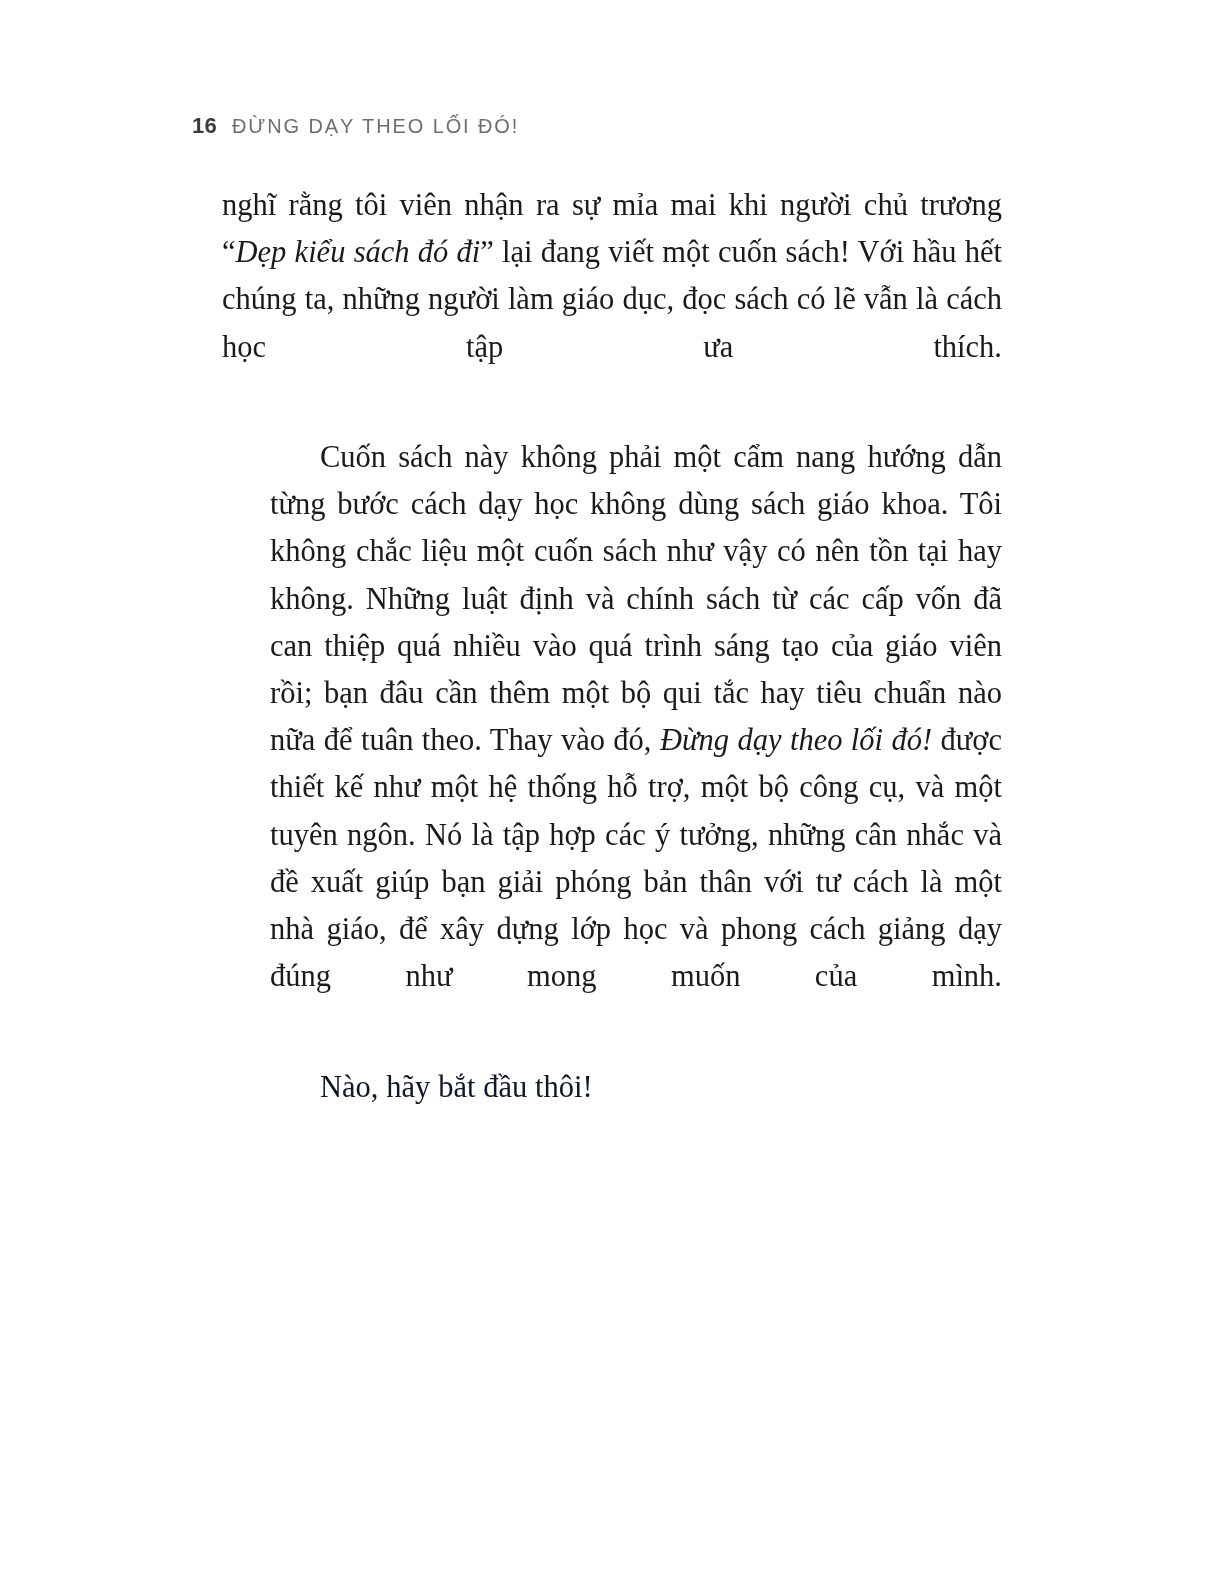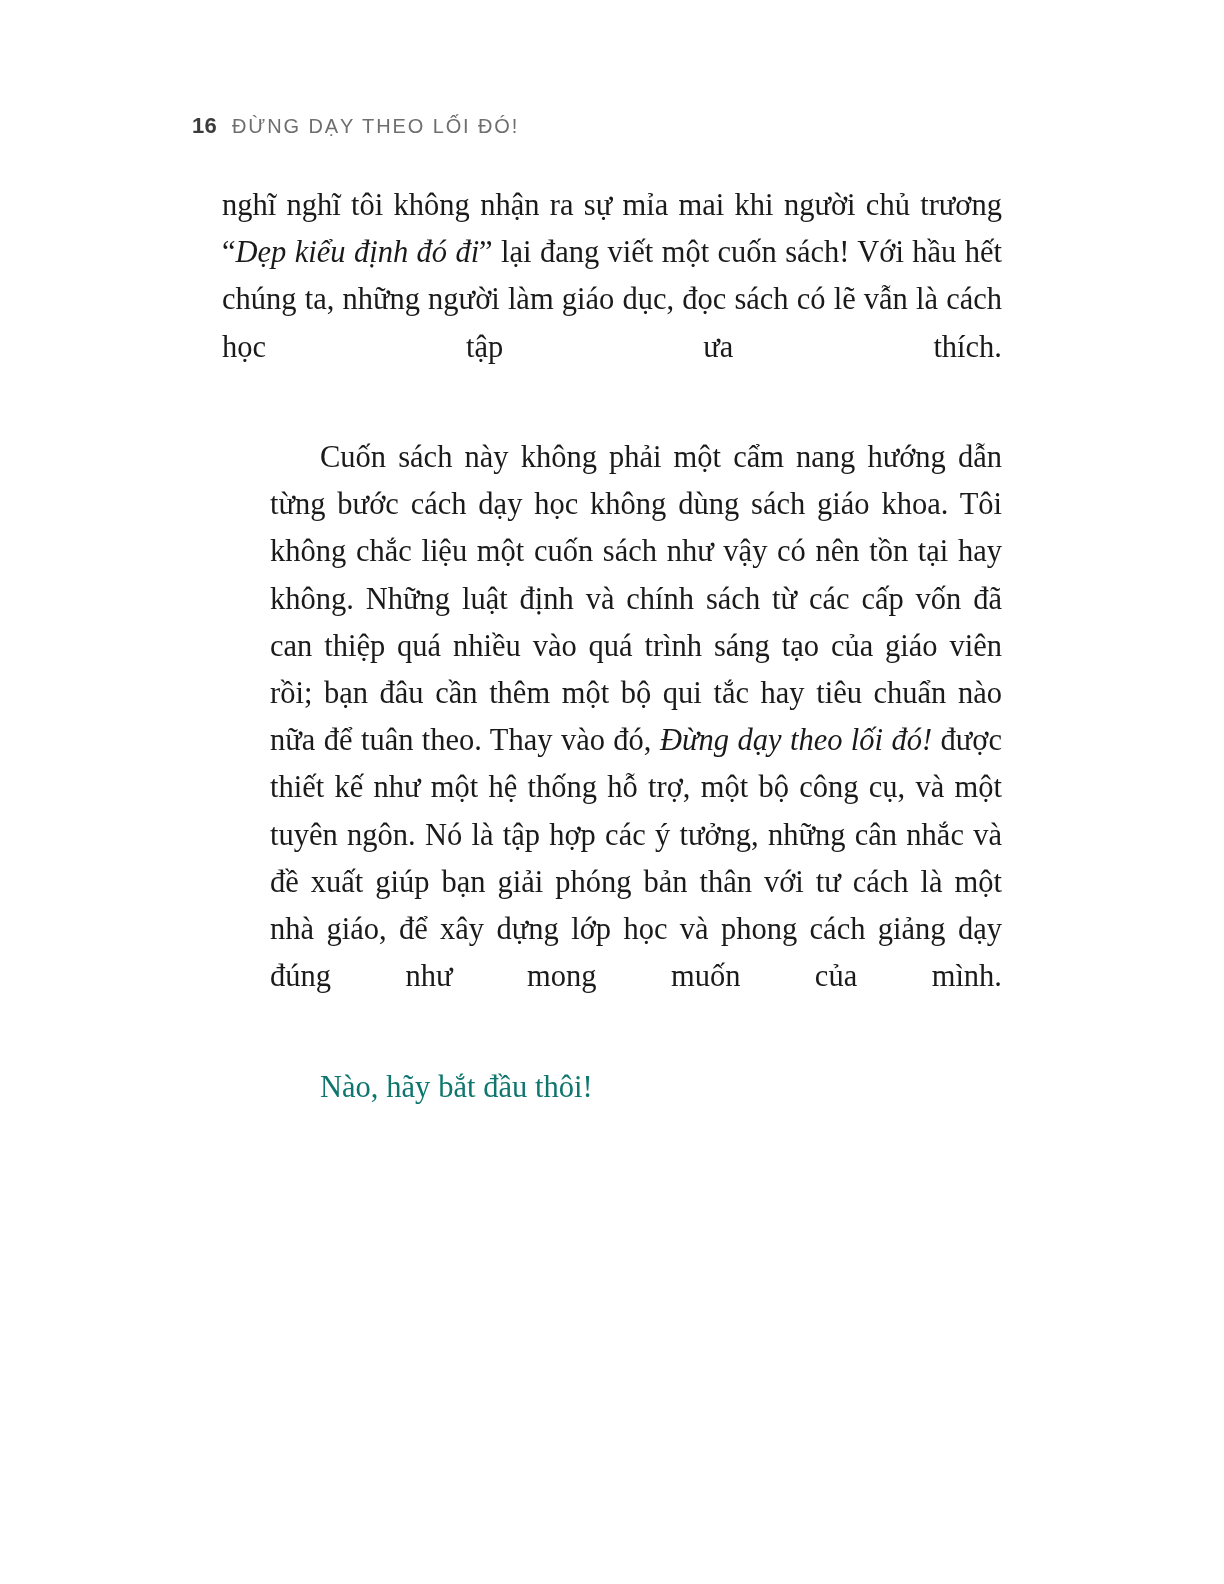--- a/index.html
+++ b/index.html
@@ -93,18 +93,18 @@
 <body>
 
 <div class="page" style="background: rgb(255, 255, 255);">
 
   <div class="running-head">
     <span class="folio" style="color: rgb(59, 59, 59);">16</span>
     <span class="head-title" style="color: rgb(110, 110, 110);">ĐỪNG DẠY THEO LỐI ĐÓ!</span>
   </div>
 
   <div class="textblock">
-    <p class="para" style="color: rgb(26, 26, 26);"><span>nghĩ nghĩ tôi không nhận ra sự mỉa mai khi người chủ trương </span><span>“</span><em>Dẹp kiểu định đó đi</em><span>”</span><span> lại đang viết một cuốn sách! Với hầu hết chúng ta, những người làm giáo dục, đọc sách có lẽ vẫn là cách học tập ưa thích.</span></p>
+    <p class="para" style="color: rgb(26, 26, 26);"><span>nghĩ rằng tôi viên nhận ra sự mỉa mai khi người chủ trương </span><span>“</span><em>Dẹp kiểu sách đó đi</em><span>”</span><span> lại đang viết một cuốn sách! Với hầu hết chúng ta, những người làm giáo dục, đọc sách có lẽ vẫn là cách học tập ưa thích.</span></p>
     <p class="para indent" style="color: rgb(26, 26, 26);"><span>Cuốn sách này không phải một cẩm nang hướng dẫn từng bước cách dạy học không dùng sách giáo khoa. Tôi không chắc liệu một cuốn sách như vậy có nên tồn tại hay không. Những luật định và chính sách từ các cấp vốn đã can thiệp quá nhiều vào quá trình sáng tạo của giáo viên rồi; bạn đâu cần thêm một bộ qui tắc hay tiêu chuẩn nào nữa để tuân theo. Thay vào đó, </span><em>Đừng dạy theo lối đó!</em><span> được thiết kế như một hệ thống hỗ trợ, một bộ công cụ, và một tuyên ngôn. Nó là tập hợp các ý tưởng, những cân nhắc và đề xuất giúp bạn giải phóng bản thân với tư cách là một nhà giáo, để xây dựng lớp học và phong cách giảng dạy đúng như mong muốn của mình.</span></p>
-    <p class="para indent noafter" style="color: #0f766e;"><span>Nào, hãy bắt đầu thôi!</span></p>
+    <p class="para indent noafter" style="color: #0f172a;"><span>Nào, hãy bắt đầu thôi!</span></p>
   </div>
 
 </div>
 
 </body></html>

